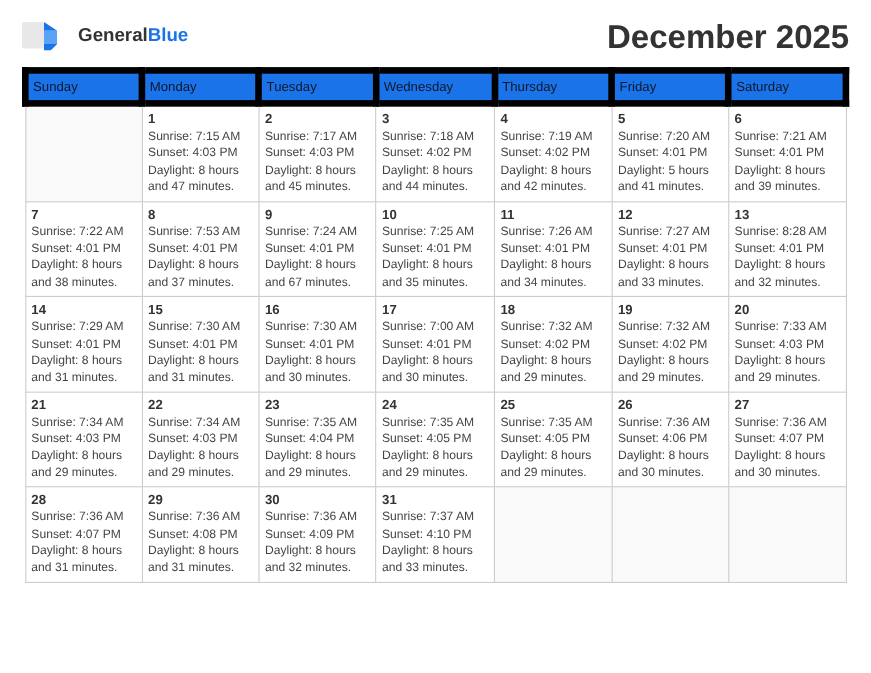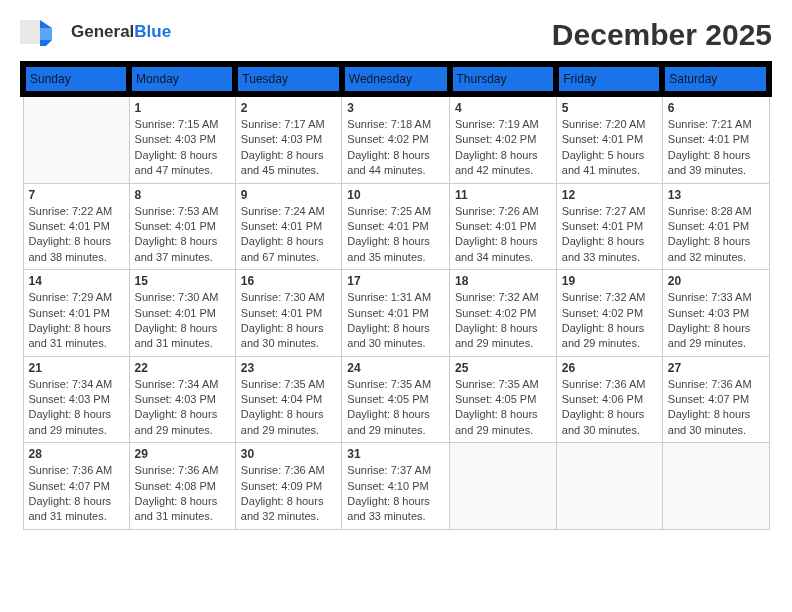--- a/index.html
+++ b/index.html
@@ -250,21 +250,21 @@
         <span class="day-num">16</span>
         <div class="day-info">
           <span>Sunrise: 7:30 AM</span><br>
           <span>Sunset: 4:01 PM</span><br>
           <span>Daylight: 8 hours and 30 minutes.</span>
         </div>
       </td>
           <td>
         <span class="day-num">17</span>
         <div class="day-info">
-          <span>Sunrise: 1:31 AM</span><br>
+          <span>Sunrise: 7:00 AM</span><br>
           <span>Sunset: 4:01 PM</span><br>
           <span>Daylight: 8 hours and 30 minutes.</span>
         </div>
       </td>
           <td>
         <span class="day-num">18</span>
         <div class="day-info">
           <span>Sunrise: 7:32 AM</span><br>
           <span>Sunset: 4:02 PM</span><br>
           <span>Daylight: 8 hours and 29 minutes.</span>

